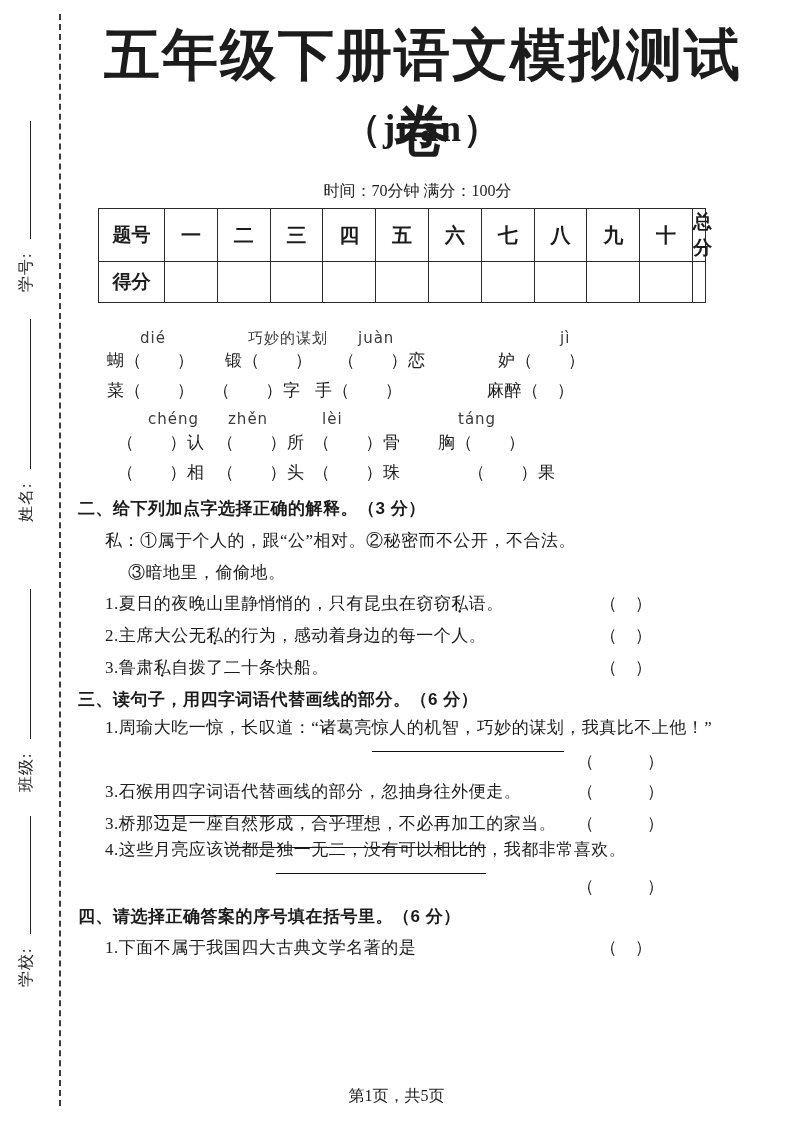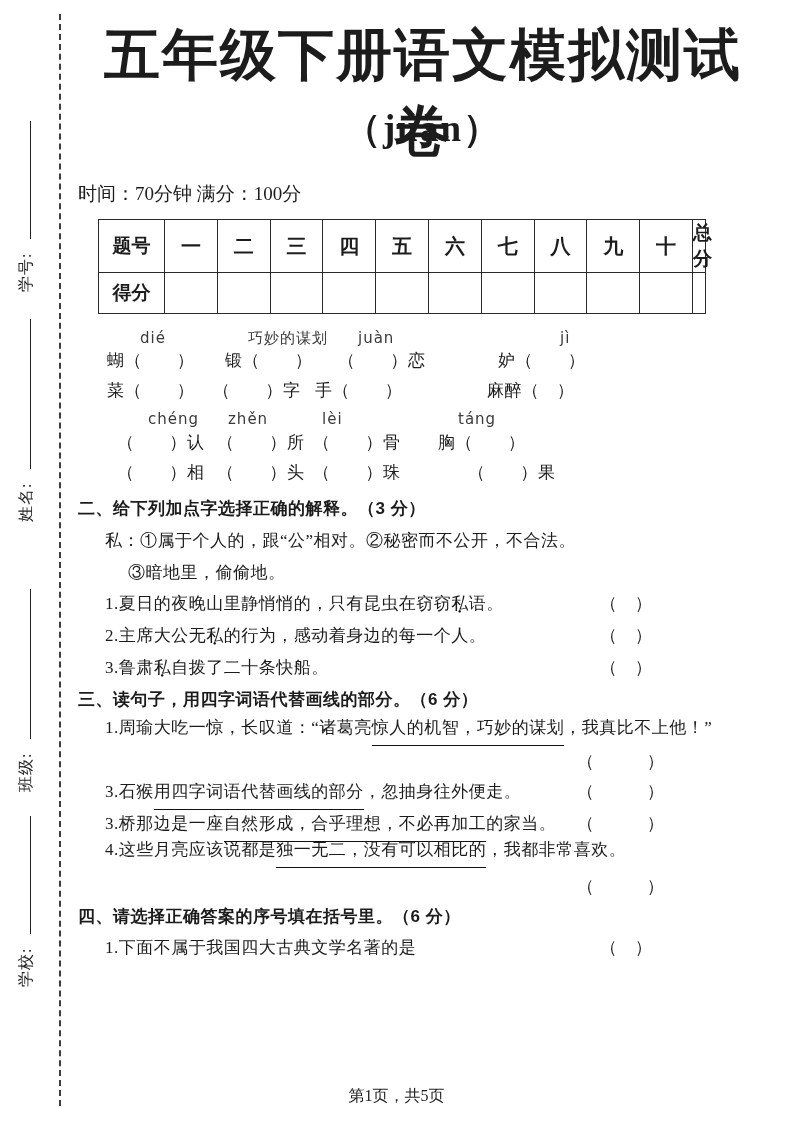--- a/index.html
+++ b/index.html
@@ -13,36 +13,36 @@
           white-space:nowrap;font-size:16px;letter-spacing:1px;color:#222;}
   .mblank{display:inline-block;border-bottom:1.6px solid #222;height:14px;margin-left:14px;}
   .m1{top:292px}.m2{top:522px}.m3{top:792px}.m4{top:987px}
   .b120{width:118px}.b150{width:150px}
 
   
   .title{position:absolute;top:18px;left:78px;width:690px;margin:0;text-align:center;
          font-size:56px;font-weight:bold;letter-spacing:2px;}
   .subtitle{position:absolute;top:104px;left:78px;width:690px;text-align:center;
             font-size:37px;font-weight:600;letter-spacing:2px;}
-  .info{position:absolute;top:181px;left:78px;width:679px;text-align:left;font-size:19px;}
+  .info{position:absolute;top:181px;left:78px;width:679px;text-align:center;font-size:16px;}
 
   
-  .score-table{position:absolute;top:219px;left:98px;width:608px;border-collapse:collapse;
+  .score-table{position:absolute;top:208px;left:98px;width:608px;border-collapse:collapse;
                table-layout:fixed;font-size:20px;}
   .score-table th,.score-table td{border:1.4px solid #2a2a2a;text-align:center;padding:0;}
   .score-table tr:first-child th{height:42px;}
   .score-table tr:last-child td{height:40px;}
   .score-table .lab{font-weight:600;font-size:19px;}
   .score-table th{font-weight:600;}
 
   
   .hd{font-family:"Liberation Sans","DejaVu Sans",sans-serif;font-weight:bold;font-size:17px;letter-spacing:.5px;}
   .body{font-size:17px;letter-spacing:.5px;}
   .py{font-family:"DejaVu Sans","Liberation Sans",sans-serif;font-size:15px;color:#3a3a3a;letter-spacing:1px;}
-  .ul{border-bottom:1.5px solid #111;padding-bottom:8px;}
+  .ul{border-bottom:1.5px solid #111;padding-bottom:14px;}
   .emdot{position:relative;}
   .emdot::after{content:"•";position:absolute;left:50%;transform:translateX(-50%);
                 top:1.05em;font-size:11px;line-height:1;color:#111;}
 
   
   .x78{left:78px}.x105{left:105px}.x107{left:107px}.x117{left:117px}.x128{left:128px}
   .x140{left:140px}.x148{left:148px}.x213{left:213px}.x217{left:217px}.x225{left:225px}
   .x228{left:228px}.x248{left:248px}.x313{left:313px}.x315{left:315px}.x322{left:322px}
   .x338{left:338px}.x358{left:358px}.x438{left:438px}.x458{left:458px}.x468{left:468px}
   .x487{left:487px}.x498{left:498px}.x536{left:560px}.x577{left:577px}.x600{left:600px}

